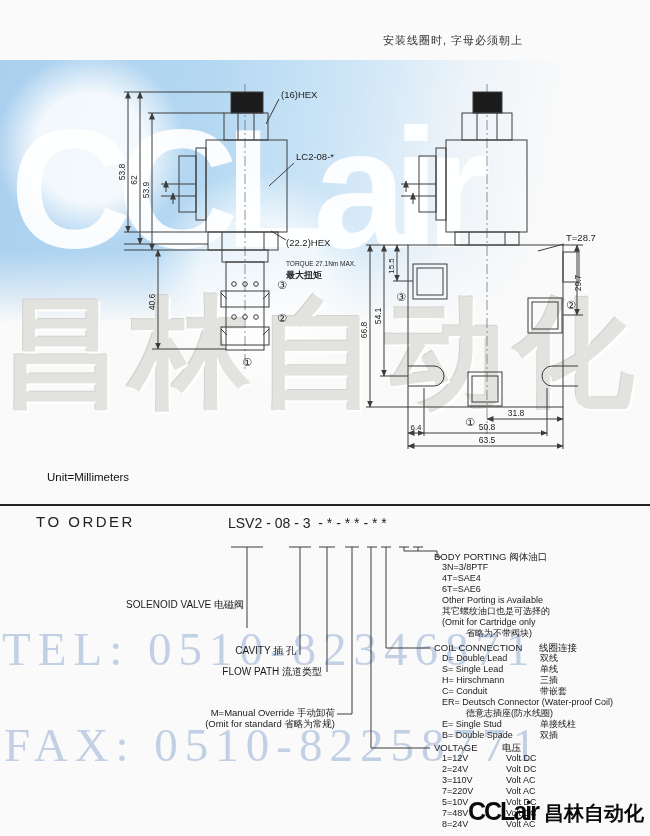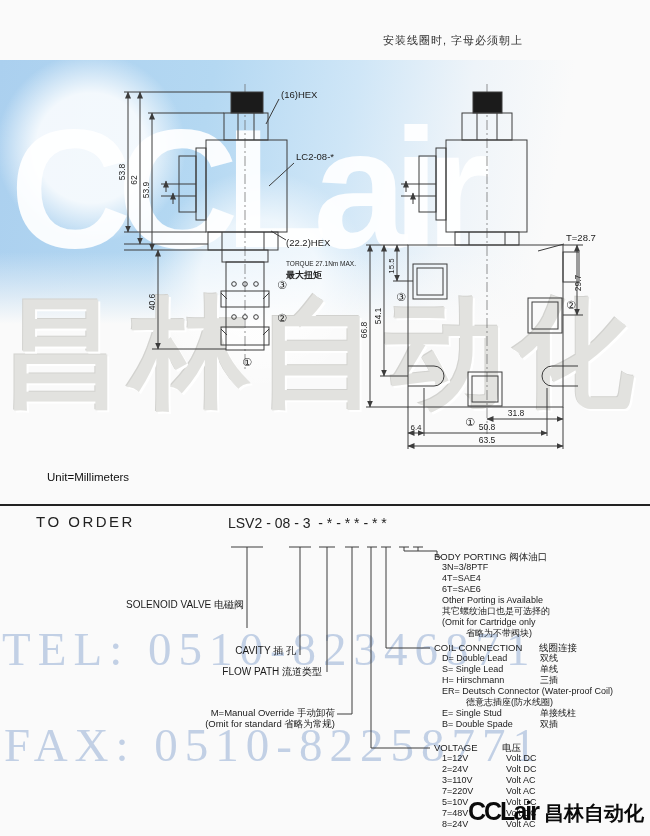--- a/index.html
+++ b/index.html
@@ -269,20 +269,24 @@
       <span>双线</span>
     </div>
     <div class="row">
       <span class="c1"><span>S=</span> <span>Single Lead</span></span>
       <span>单线</span>
     </div>
     <div class="row">
       <span class="c1"><span>H=</span> <span>Hirschmann</span></span>
       <span>三插</span>
     </div>
+    <div class="row">
+      <span class="c1"><span>C=</span> <span>Conduit</span></span>
+      <span>带嵌套</span>
+    </div>
     <div>
       <span>ER=</span> <span>Deutsch Connector (Water-proof Coil)</span>
     </div>
     <div class="zhind">德意志插座(防水线圈)</div>
     <div class="row">
       <span class="c1"><span>E=</span> <span>Single Stud</span></span>
       <span>单接线柱</span>
     </div>
     <div class="row">
       <span class="c1"><span>B=</span> <span>Double Spade</span></span>

